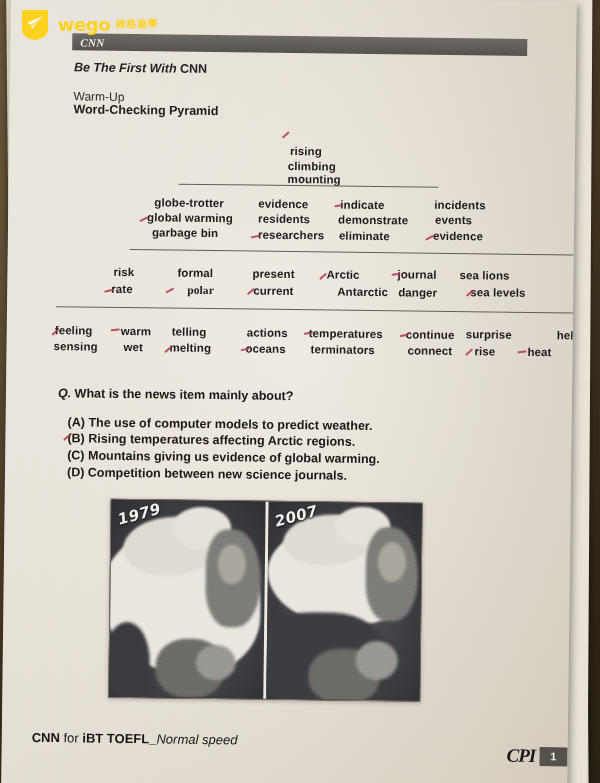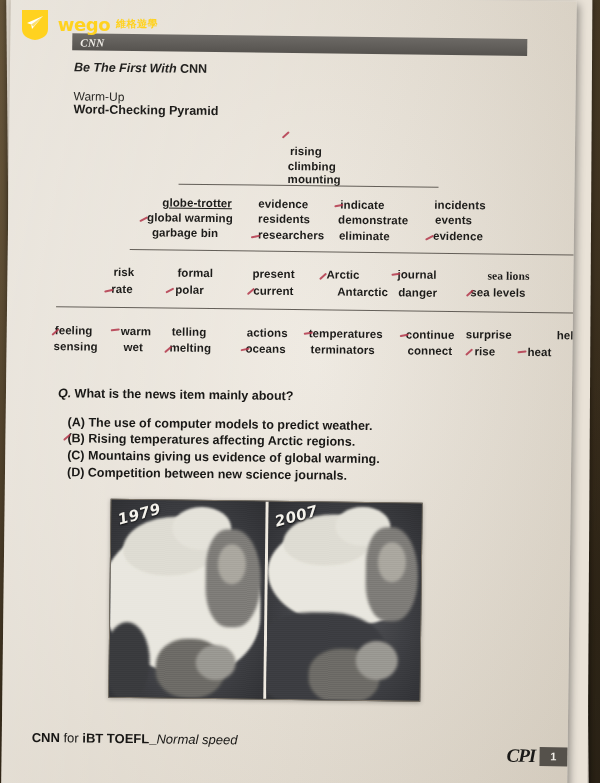--- a/index.html
+++ b/index.html
@@ -204,21 +204,21 @@
 
     <div class="wordcell" style="left:279px;top:131px;margin-top:44px;">mounting</div>
     <div class="tick steep" style="left:272px;top:136px;">
         <i></i>
       </div>
     <div class="wordcell" style="left:281px;top:147px;">rising</div>
     <div class="wordcell" style="left:279px;top:162px;">climbing</div>
 
     <div class="rule" style="left:170px;top:187px;width:260px;"></div>
 
-    <div class="wordcell" style="left:154px;top:200px;text-decoration:underline;">globe-trotter</div>
+    <div class="wordcell" style="left:146px;top:200px;">globe-trotter</div>
     <div class="wordcell" style="left:139px;top:215px;">global warming</div>
     <div class="tick" style="left:131px;top:222px;">
         <i></i>
       </div>
     <div class="wordcell" style="left:144px;top:230px;">garbage bin</div>
 
     <div class="wordcell" style="left:250px;top:200px;">evidence</div>
     <div class="wordcell" style="left:250px;top:215px;">residents</div>
     <div class="wordcell" style="left:250px;top:231px;">researchers</div>
     <div class="tick under" style="left:243px;top:238px;">
@@ -241,21 +241,21 @@
 
     <div class="rule" style="left:122px;top:253px;width:444px;"></div>
 
     <div class="wordcell" style="left:106px;top:270px;">risk</div>
     <div class="wordcell" style="left:104px;top:287px;">rate</div>
     <div class="tick under" style="left:97px;top:294px;">
         <i></i>
       </div>
 
     <div class="wordcell" style="left:170px;top:270px;">formal</div>
-    <div class="wordcell" style="left:168px;top:287px;">polar</div>
+    <div class="wordcell" style="left:180px;top:287px;font-family:Liberation Serif, serif;">polar</div>
     <div class="tick" style="left:158px;top:293px;">
         <i></i>
       </div>
 
     <div class="wordcell" style="left:245px;top:270px;">present</div>
     <div class="wordcell" style="left:246px;top:287px;">current</div>
     <div class="tick steep" style="left:239px;top:293px;">
         <i></i>
       </div>
 
@@ -264,21 +264,21 @@
         <i></i>
       </div>
     <div class="wordcell" style="left:318px;top:287px;margin-left:12px;">Antarctic</div>
 
     <div class="wordcell" style="left:390px;top:269px;">journal</div>
     <div class="tick flat" style="left:384px;top:274px;">
         <i></i>
       </div>
     <div class="wordcell" style="left:391px;top:287px;">danger</div>
 
-    <div class="wordcell" style="left:480px;top:269px;font-family:Liberation Serif, serif;">sea lions</div>
+    <div class="wordcell" style="left:452px;top:269px;">sea lions</div>
     <div class="wordcell" style="left:463px;top:286px;">sea levels</div>
     <div class="tick steep" style="left:458px;top:292px;">
         <i></i>
       </div>
 
     <div class="rule" style="left:49px;top:311px;width:517px;"></div>
 
     <div class="wordcell" style="left:48px;top:329px;">feeling</div>
     <div class="tick steep" style="left:44px;top:336px;">
         <i></i>

